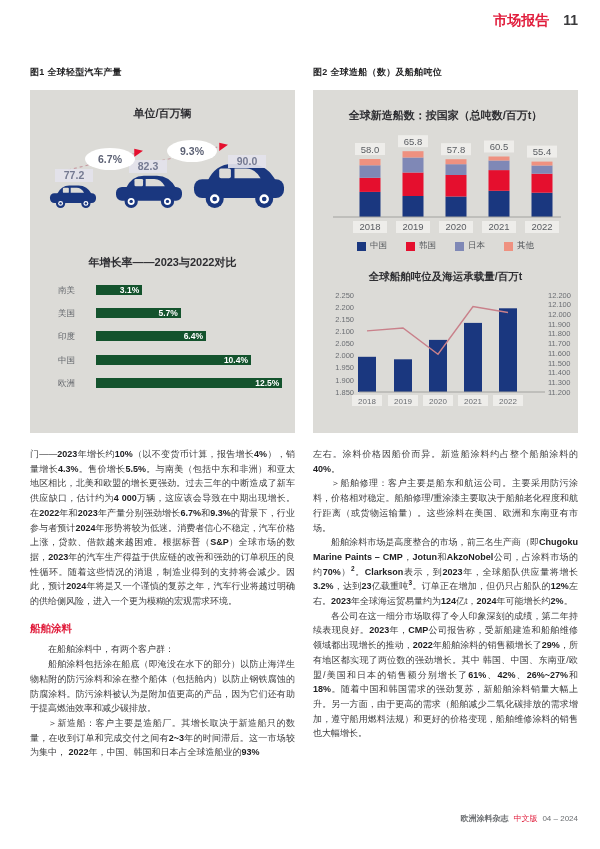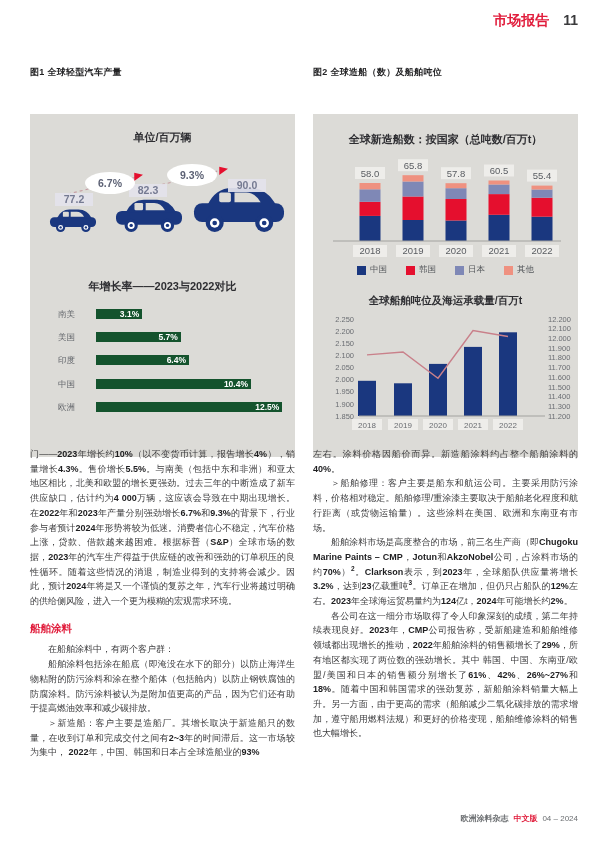--- a/index.html
+++ b/index.html
@@ -6,21 +6,21 @@
   .page{position:relative;width:600px;height:849px;background:#ffffff;overflow:hidden;
         font-family:"Liberation Sans","DejaVu Sans",sans-serif;margin:0 auto;}
   
   .header{position:absolute;top:12px;right:22px;font-size:14px;font-weight:bold;}
   .h-sec{color:#e11d3c;margin-right:14px;}
   .h-num{color:#3a3a3c;}
   
   .figcap{position:absolute;top:66px;font-size:9px;font-weight:bold;color:#232325;letter-spacing:.3px;}
   .figcap.l{left:30px}.figcap.r{left:313px}
   
-  .panel{position:absolute;top:90px;width:265px;height:343px;background:#dcdbd7;margin-top:24px;}
+  .panel{position:absolute;top:90px;width:265px;height:343px;background:#dcdbd7;}
   .panel.l{left:30px}.panel.r{left:313px}
   .ptitle{position:absolute;left:0;right:0;text-align:center;font-weight:bold;color:#2e2e32;}
   .pt1{top:16px;font-size:11px;}
   .pt2{top:165px;font-size:11px;}
   .pt3{top:18px;font-size:11px;}
   .pt4{top:180px;font-size:10.5px;}
   #car-chart{position:absolute;top:30px;left:8px;width:249px;height:118px;}
   #hbar{position:absolute;inset:0;}
   .hrow{position:absolute;left:28px;height:10px;}
   .hlabel{position:absolute;left:0;top:0;font-size:8.5px;color:#63666b;line-height:10px;white-space:nowrap;}
@@ -38,21 +38,21 @@
   .col{position:absolute;top:447px;width:265px;font-size:9px;line-height:14.7px;color:#3c3c3e;text-align:justify;}
   .col.l{left:30px}.col.r{left:313px}
   .para{margin:0;}
   .para.indent{text-indent:18px;}
   .bold{font-weight:bold;color:#1e1e20;}
   sup{font-size:6.5px;line-height:0;}
   .h2{color:#e11d3c;font-size:10.5px;font-weight:bold;margin:12px 0 7px;}
   
   .footer{position:absolute;top:813px;left:313px;width:265px;text-align:right;font-size:8px;color:#6b6e71;}
   .f-mag{font-weight:bold;margin-right:5px;}
-  .f-ed{color:#e11d3c;font-weight:bold;margin-right:5px;}
+  .f-ed{color:#e11d3c;font-weight:normal;margin-right:5px;}
 </style>
 </head>
 <body>
 
 <div class="page">
 
   <div class="header">
     <span class="h-sec">市场报告</span><span class="h-num">11</span>
   </div>
 
@@ -132,21 +132,21 @@
           </span>
         </div>
         <div class="hrow" style="top: 218.2px;">
           <span class="hlabel">美国</span>
           <span class="hfill" style="width:84.9px">
             <span class="hval">5.7%</span>
           </span>
         </div>
         <div class="hrow" style="top: 241.4px;">
           <span class="hlabel">印度</span>
-          <span class="hfill" style="width:93px">
+          <span class="hfill" style="width:110px">
             <span class="hval">6.4%</span>
           </span>
         </div>
         <div class="hrow" style="top: 264.6px;">
           <span class="hlabel">中国</span>
           <span class="hfill" style="width:155.0px">
             <span class="hval">10.4%</span>
           </span>
         </div>
         <div class="hrow" style="top: 287.8px;">

